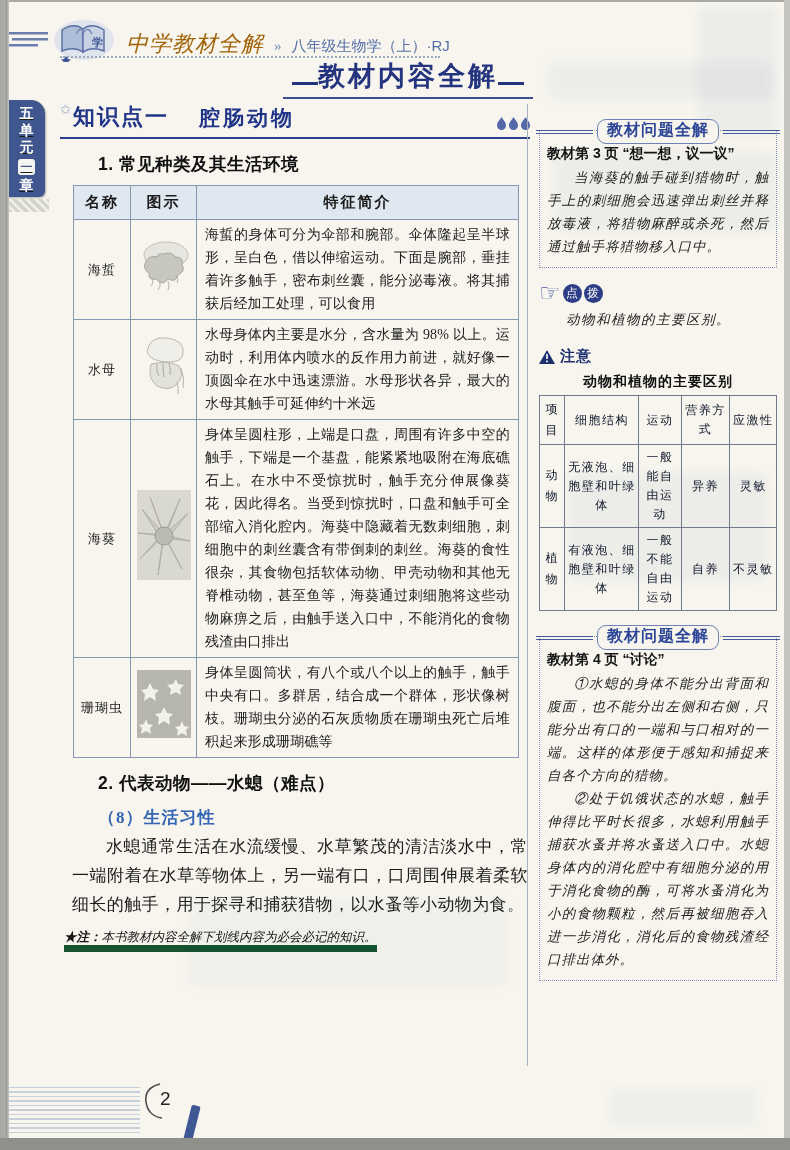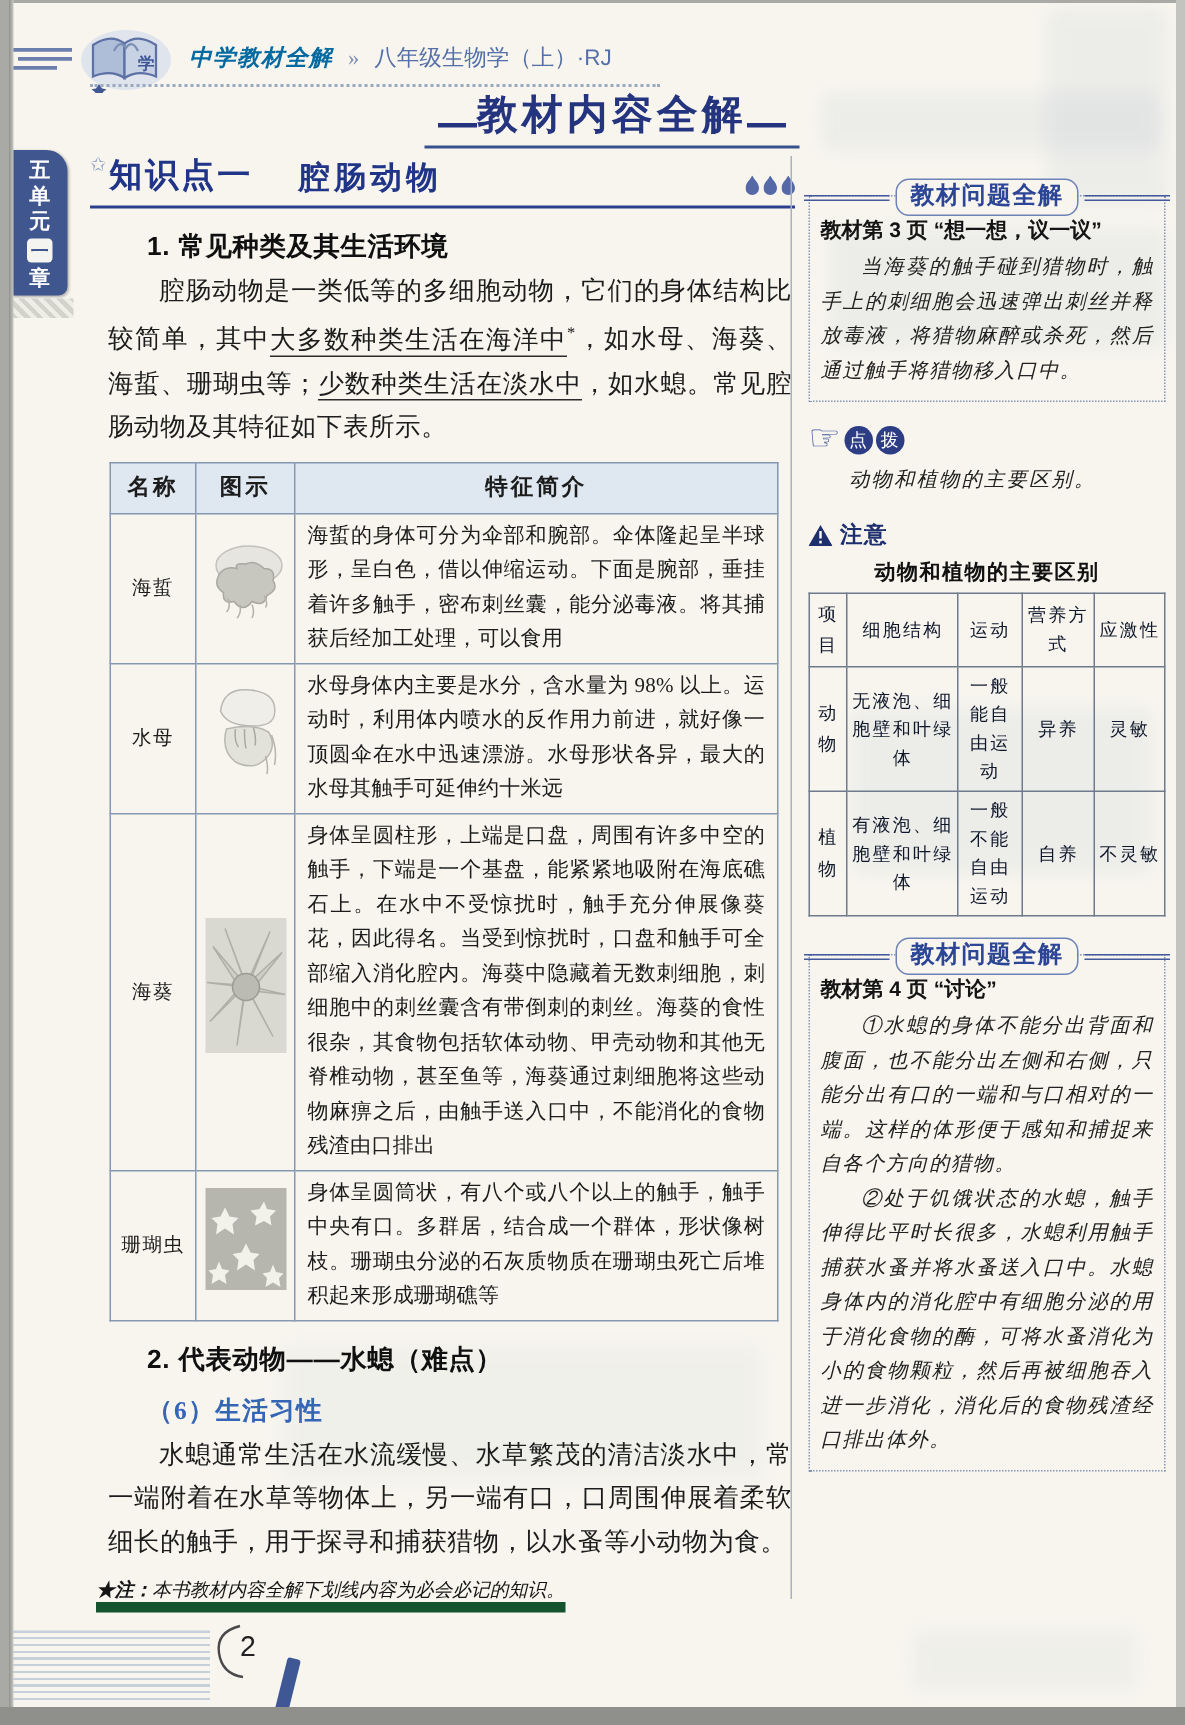--- a/index.html
+++ b/index.html
@@ -8,34 +8,34 @@
   .scan { position:relative; width:790px; height:1150px; background:#a9a9a6; overflow:hidden; }
   .page { position:absolute; left:8px; top:2px; width:776px; height:1136px; background:#f7f5ee; overflow:hidden; }
 
   
   .ghost { position:absolute; background:#93a5c2; opacity:.10; filter:blur(5px); border-radius:8px; }
 
   
   .logo { position:absolute; left:44px; top:14px; width:64px; height:46px; }
   .speedlines { position:absolute; left:0px; top:28px; width:46px; height:20px; }
   .brand-row { position:absolute; left:118px; top:27px; white-space:nowrap; }
-  .brand { font-family:"Liberation Sans",sans-serif; font-style:italic; font-weight:bold; font-size:15px; color:#0369a1; letter-spacing:1px; }
+  .brand { font-family:"Liberation Sans",sans-serif; font-style:italic; font-weight:normal; font-size:22px; color:#a16207; letter-spacing:1px; }
   .brand-sep { color:#7c8db5; font-size:15px; margin:0 6px; }
   .brand-subject { font-family:"Liberation Sans",sans-serif; font-size:15px; color:#5570a8; }
   .brand-dotted { position:absolute; left:52px; top:54px; width:380px; border-top:2px dotted #9aa8c0; }
 
   .page-title-wrap { position:absolute; left:230px; top:56px; width:340px; text-align:center; }
   .page-title-row { display:flex; align-items:center; justify-content:center; gap:0; }
   .title-dash { width:26px; height:0; border-top:3px solid #24347f; margin-top:14px; }
   .page-title { font-family:"Liberation Sans",sans-serif; font-weight:bold; font-size:27px; color:#24347f; letter-spacing:3px; }
   .page-title-underline { margin:3px auto 0; width:250px; border-top:2px solid #39508f; }
 
   
   .side-tab { position:absolute; left:0; top:98px; width:37px; height:97px; background:#40568f; border-radius:0 14px 6px 0;
-    display:flex; flex-direction:column; align-items:center; padding-top:5px; box-shadow:1px 1px 2px rgba(0,0,0,.3); }
+    display:flex; flex-direction:column; align-items:center; padding-top:5px; box-shadow:1px 1px 2px rgba(0,0,0,.3);text-decoration:underline; }
   .tab-vtext { width:16px; color:#fff; font-family:"Liberation Sans",sans-serif; font-size:14px; line-height:17px; word-break:break-all; text-align:center; font-weight:bold; }
   .tab-box { width:17px; height:16px; background:#f4f4f0; border-radius:3px; color:#40568f; font-size:12px; line-height:16px; text-align:center; font-weight:bold; margin:3px 0 2px; }
   .tab-hatch { position:absolute; left:0; top:197px; width:41px; height:13px;
     background:repeating-linear-gradient(45deg,#d3d3cc 0 3px,#eeeee7 3px 6px); }
 
   
   .main-col { position:absolute; left:52px; top:100px; width:470px; }
   .kp-header { display:flex; align-items:flex-end; border-bottom:2px solid #2c3f8f; padding-bottom:5px; position:relative; }
   .kp-star { color:#8a9cc4; font-size:13px; margin-right:2px; align-self:flex-start; }
   .kp-label { font-family:"Liberation Sans",sans-serif; font-weight:bold; font-size:22px; color:#203488; letter-spacing:2px; }
@@ -159,21 +159,20 @@
               <path d="M4.5 0 C6 3 9 5 9 8.5 A4.5 4.5 0 1 1 0 8.5 C0 5 3 3 4.5 0Z" fill="#5568a8"></path>
             </svg>
           <svg width="9" height="13" viewBox="0 0 9 13">
               <path d="M4.5 0 C6 3 9 5 9 8.5 A4.5 4.5 0 1 1 0 8.5 C0 5 3 3 4.5 0Z" fill="#5568a8"></path>
             </svg>
         </span>
       </div>
 
       <div class="h-num">1. 常见种类及其生活环境</div>
 
-      <div class="body-para"><span>腔肠动物是一类低等的多细胞动物，它们的身体结构比较简单，其中</span><span class="ul">大多数种类生活在海洋中</span><span class="fn-star">*</span><span>，如水母、海葵、海蜇、珊瑚虫等；</span><span class="ul">少数种类生活在淡水中</span><span>，如水螅。常见腔肠动物及其特征如下表所示。</span></div>
 
       <table class="species">
         <tbody>
             <tr>
           <th>名称</th>
           <th>图示</th>
           <th>特征简介</th>
         </tr>
         <tr>
           <td class="sp-name">海蜇</td>
@@ -232,21 +231,21 @@
                 <path d="M46 52 l2 5 5 1 -3 3 1 6 -5-3 -5 3 1-6 -3-3 5-1z"></path>
               </g>
             </svg>
           </td>
           <td class="sp-desc">身体呈圆筒状，有八个或八个以上的触手，触手中央有口。多群居，结合成一个群体，形状像树枝。珊瑚虫分泌的石灰质物质在珊瑚虫死亡后堆积起来形成珊瑚礁等</td>
         </tr>
       </tbody>
         </table>
 
       <div class="h-num">2. 代表动物——水螅（难点）</div>
-      <div class="h2-sub">（6）生活习性</div>
+      <div class="h2-sub">（8）生活习性</div>
       <div class="body-para">水螅通常生活在水流缓慢、水草繁茂的清洁淡水中，常一端附着在水草等物体上，另一端有口，口周围伸展着柔软细长的触手，用于探寻和捕获猎物，以水蚤等小动物为食。</div>
 
       <div class="footnote"><span class="fn-text"><b>★注：</b><span>本书教材内容全解下划线内容为必会必记的知识。</span></span></div>
     </div>
 
     <div class="v-divider"></div>
 
     <div class="sidebar">
 
       <div class="qa-box">

